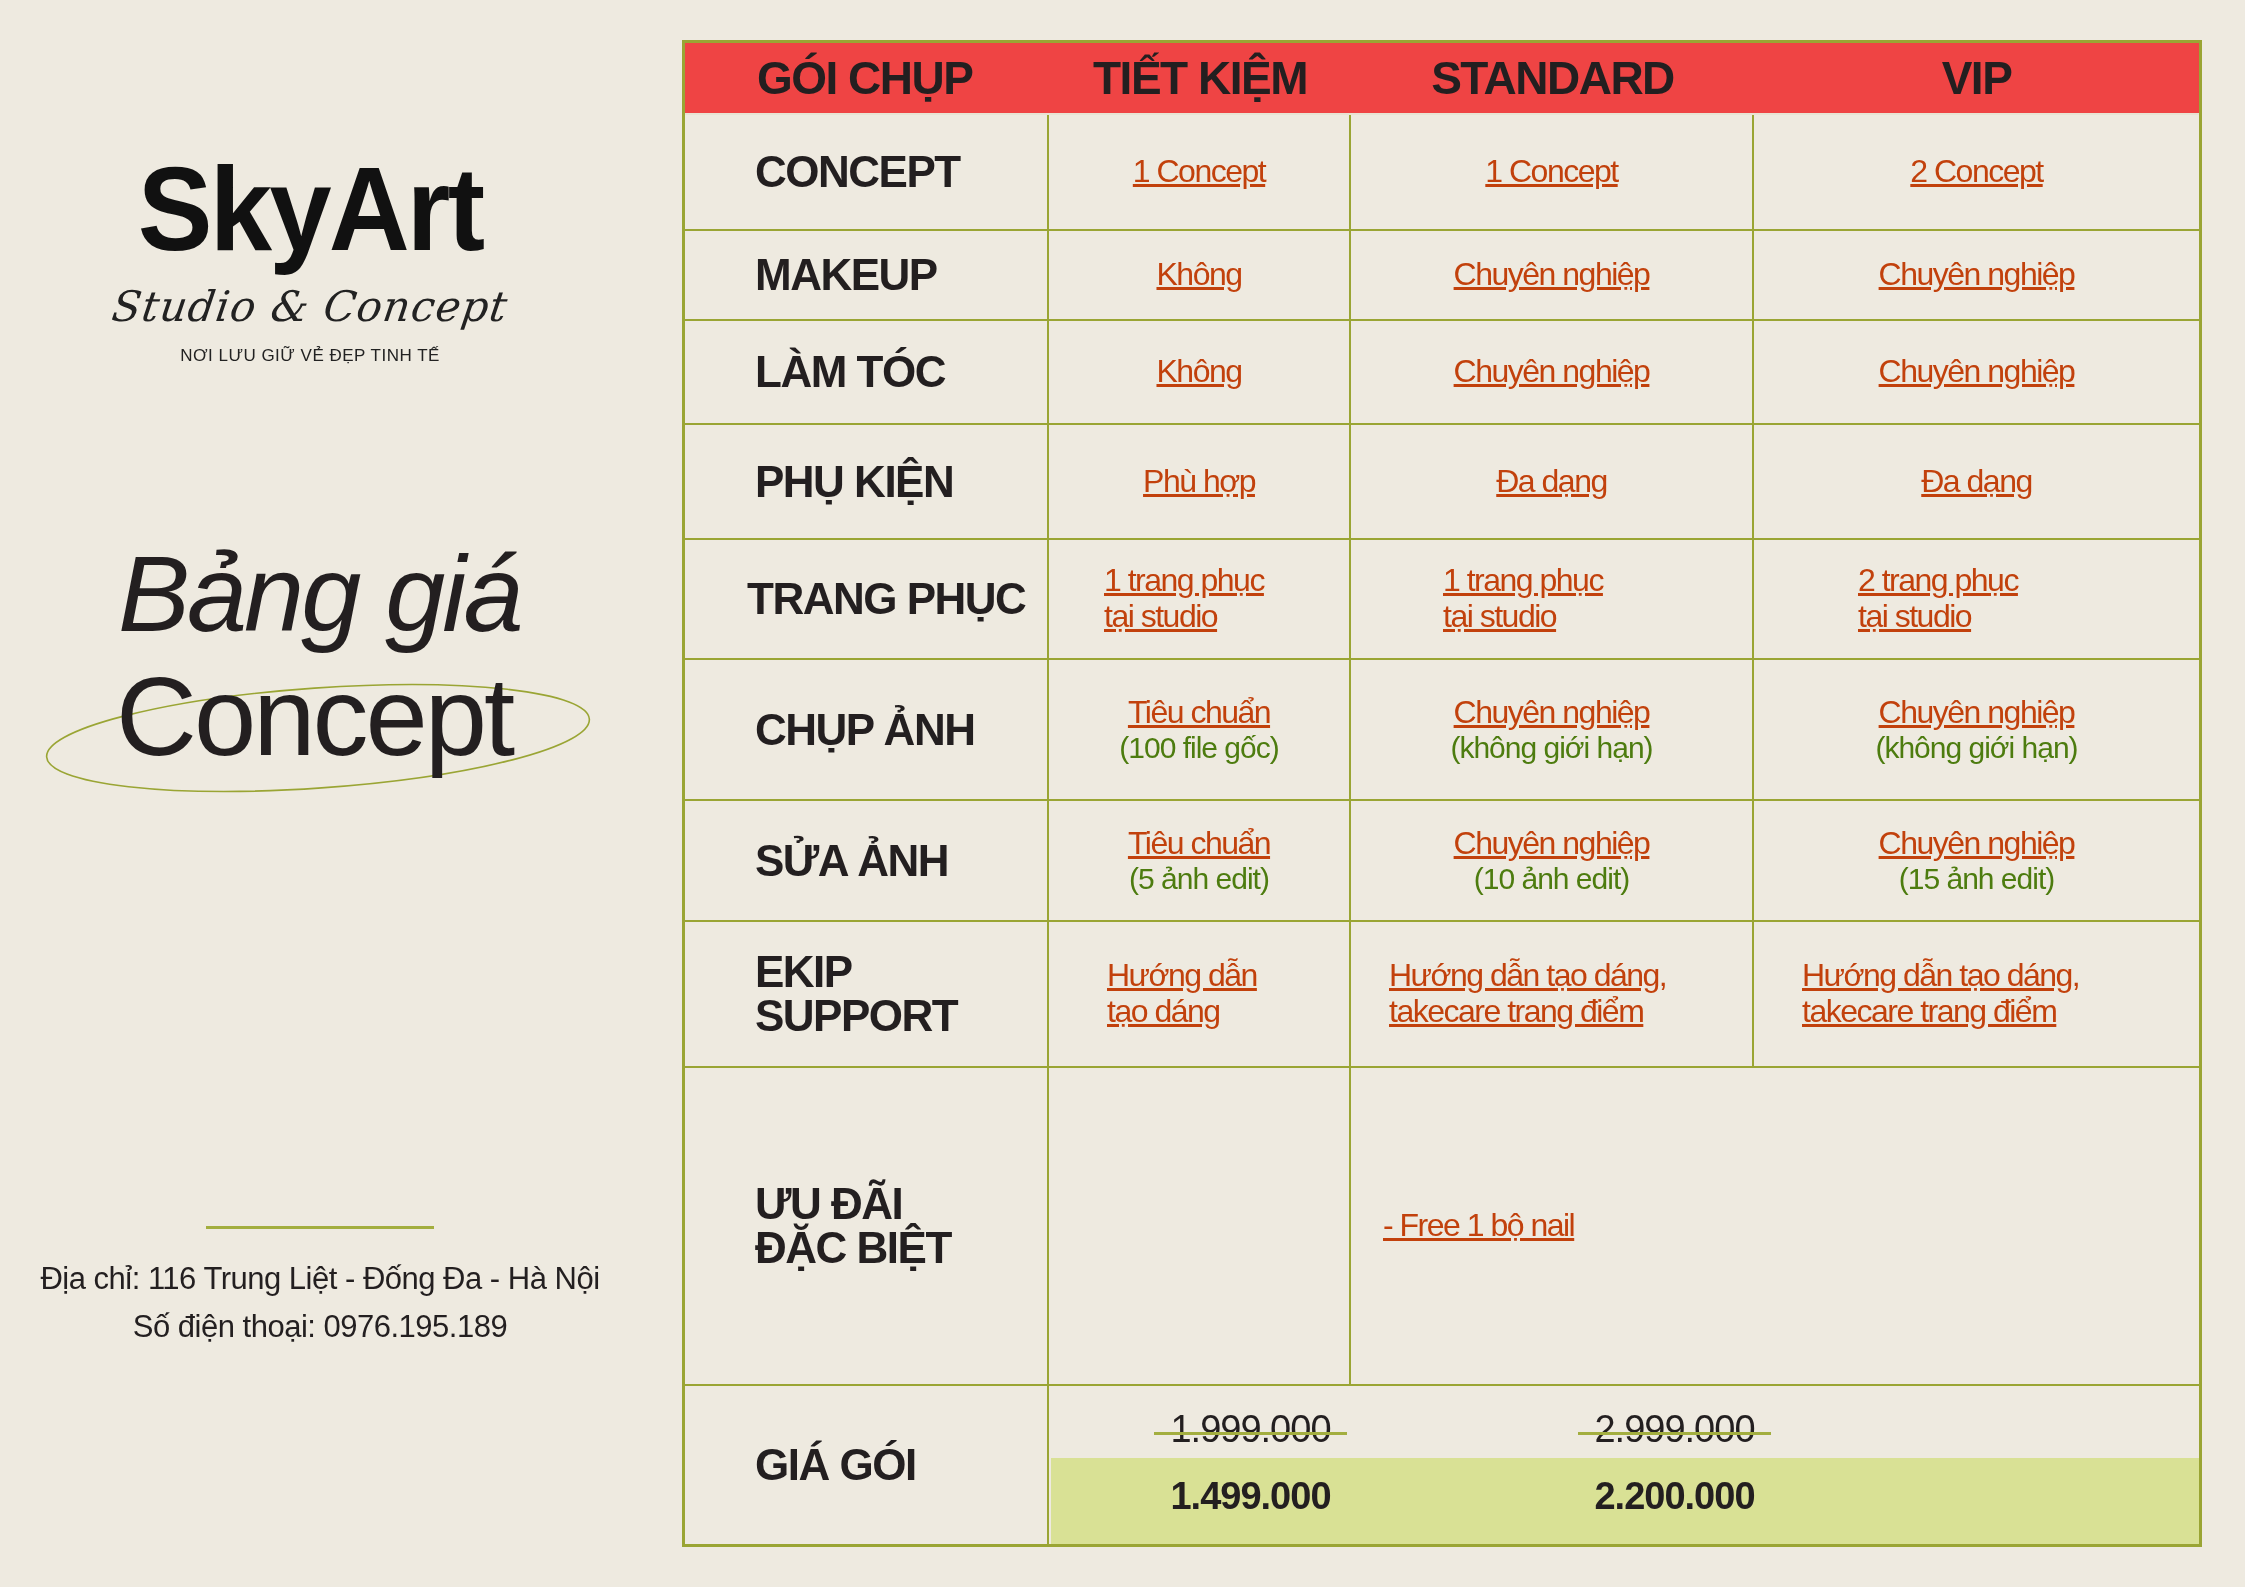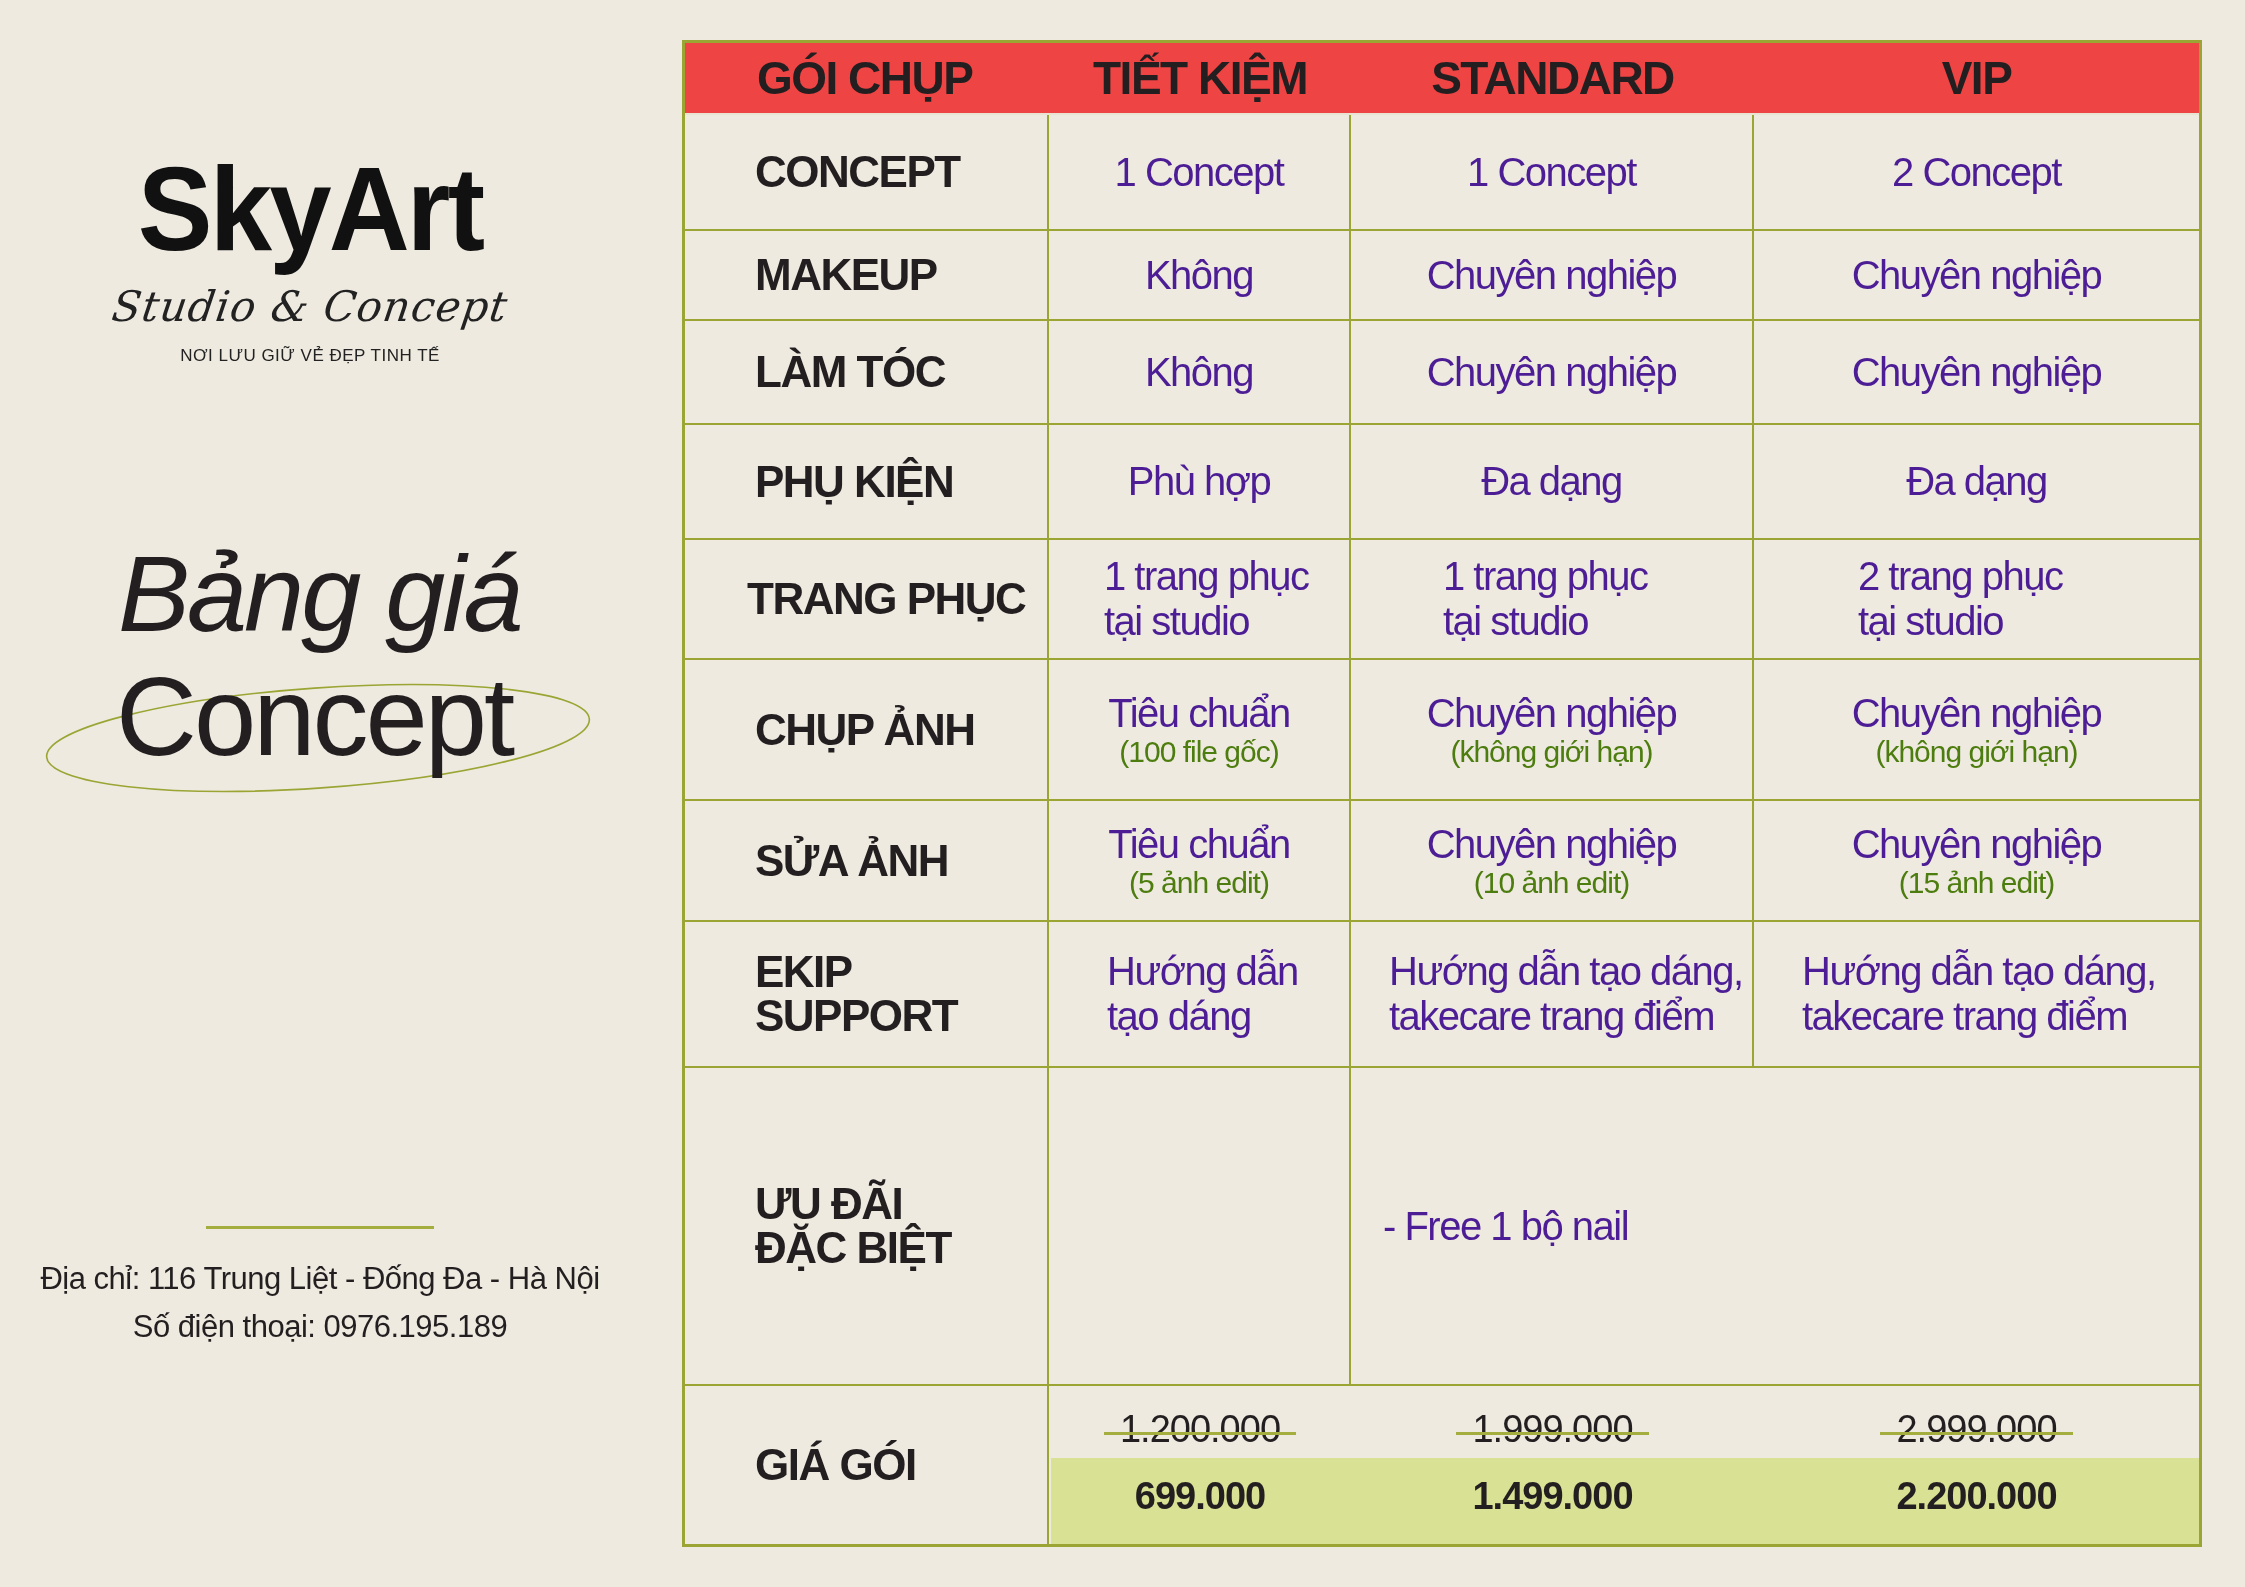--- a/index.html
+++ b/index.html
@@ -25,21 +25,21 @@
   .row.header { background: #ef4444; border-bottom: 2px solid #e8e4d4; }
   .cell { height: 100%; display: flex; flex-direction: column; justify-content: center; border-right: 2px solid #9aa534; position: relative; }
   .cell:last-child { border-right: none; }
   .c0 { width: 364px; padding-left: 70px; }
   .c1 { width: 302px; align-items: center; text-align: center; }
   .c2 { width: 403px; align-items: center; text-align: center; }
   .c3 { width: 445px; align-items: center; text-align: center; }
   .row.header .cell { border-right: none; }
   .hdr { font-weight: 700; font-size: 46px; letter-spacing: -1.5px; color: #231f20; }
   .label { font-weight: 700; font-size: 44px; letter-spacing: -1.5px; line-height: 1.0; color: #231f20; }
-  .val { font-size: 40px; letter-spacing: -1.5px; line-height: 1.12; color: #4c1d95; }
+  .val { font-size: 32px; letter-spacing: -1.5px; line-height: 1.12; color: #c2410c; text-decoration: underline; }
   .val-sub { font-size: 30px; letter-spacing: -1px; line-height: 1.1; color: #4d7c0f; }
   .left-text { align-items: flex-start; text-align: left; }
 
   .price-row .cell { justify-content: flex-start; }
   .price-band { position: absolute; left: 366px; right: 0; bottom: 0; height: 86px; background: #d9e195; }
   .old-price { position: relative; z-index: 2; margin-top: 22px; font-size: 38px; letter-spacing: -1px; color: #231f20; display: inline-block; padding: 0 16px; }
   .old-price::after { content: ""; position: absolute; left: 0; right: 0; top: 55%; height: 3px; background: #a3ae3f; }
   .new-price { position: relative; z-index: 2; margin-top: 24px; font-weight: 700; font-size: 38px; letter-spacing: -1px; color: #231f20; }
 </style>
 </head>
@@ -226,24 +226,20 @@
     <div class="cell c2 left-text" style="padding-left:32px;">
         <span class="val">- Free 1 bộ nail</span>
       </div>
   </div>
 
   <div class="row price-row" style="top:1343px;height:158px;border-bottom:none;">
     <div class="price-band"></div>
     <div class="cell c0" style="justify-content:center;">
         <span class="label">GIÁ GÓI</span>
       </div>
-    <div class="cell c1" style="border-right:none;">
-      <span class="old-price">1.200.000</span>
-      <span class="new-price">699.000</span>
-    </div>
     <div class="cell c2" style="border-right:none;">
       <span class="old-price">1.999.000</span>
       <span class="new-price">1.499.000</span>
     </div>
     <div class="cell c3">
       <span class="old-price">2.999.000</span>
       <span class="new-price">2.200.000</span>
     </div>
   </div>
 

